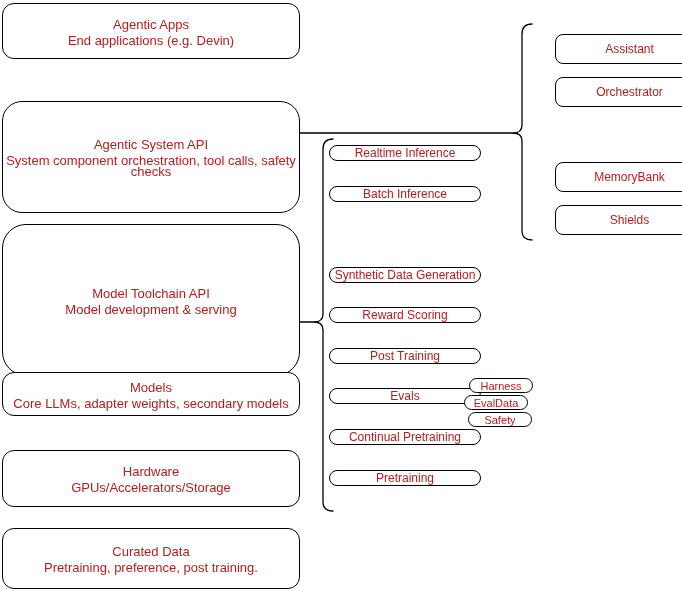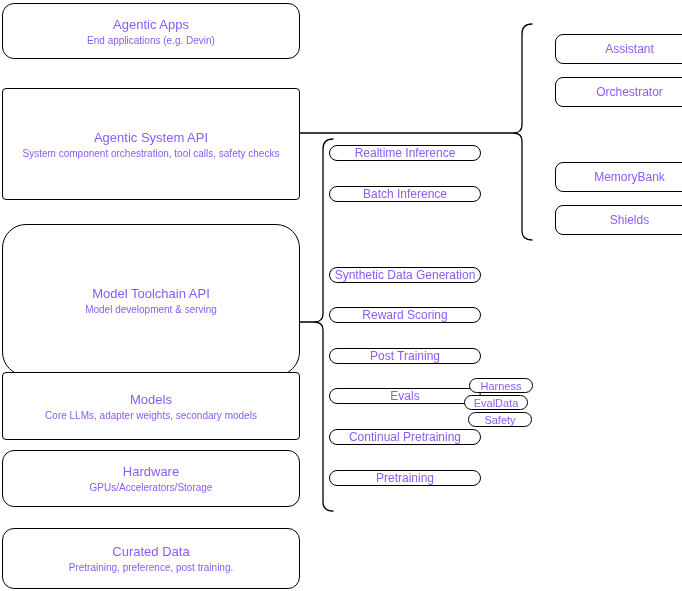--- a/index.html
+++ b/index.html
@@ -1,30 +1,30 @@
 <!DOCTYPE html>
 <html><head>
 <meta charset="utf-8">
 <title>Diagram</title>
 <style>
   html,body{margin:0;padding:0;background:#fff;}
   .canvas{
     position:relative;width:682px;height:591px;background:#ffffff;
-    font-family:"Liberation Sans",sans-serif;color:#8b5cf6;overflow:hidden;
+    font-family:"Liberation Sans",sans-serif;color:#b91c1c;overflow:hidden;
   }
   .connector-layer{position:absolute;left:0;top:0;width:682px;height:591px;}
   .connector-layer path{stroke:#000;stroke-width:1.3;fill:none;stroke-linecap:round;}
   .layer{
     position:absolute;left:2px;width:298px;box-sizing:border-box;
     border:1px solid #000;background:#fff;
     display:flex;flex-direction:column;align-items:center;justify-content:center;
     gap:3px;text-align:center;
   }
   .layer-title{font-size:13px;line-height:15px;}
-  .layer-sub{font-size:10px;line-height:11px;}
+  .layer-sub{font-size:13px;line-height:11px;}
   .node{
     position:absolute;box-sizing:border-box;border:1.5px solid #000;background:#fff;
     border-radius:8px;display:flex;align-items:center;justify-content:center;
     font-size:12px;white-space:nowrap;
   }
   .mid{left:329px;width:152px;height:16px;}
   .right{left:531px;width:149px;height:30px;margin-left:24px;}
   .pill{
     position:absolute;box-sizing:border-box;width:64px;height:15px;
     border:1.5px solid #000;border-radius:8px;background:#fff;
@@ -42,31 +42,31 @@
     <path d="M299,322 L314,322"></path>
     <path d="M333,139 Q323,139 323,149 L323,314 Q323,322 314,322 Q323,322 323,330 L323,502 Q323,511 333,511"></path>
     <path d="M532,24 Q522,24 522,34 L522,125 Q522,133 513,133 Q522,133 522,141 L522,231 Q522,240 532,240"></path>
   </svg>
 
   <div class="layer" style="top:3px;height:56px;border-radius:12px">
     <div class="layer-title">Agentic Apps</div>
     <div class="layer-sub">End applications (e.g. Devin)</div>
   </div>
 
-  <div class="layer" style="top:88px;height:112px;border-radius:4px">
+  <div class="layer" style="top:101px;height:112px;border-radius:20px">
     <div class="layer-title">Agentic System API</div>
     <div class="layer-sub">System component orchestration, tool calls, safety checks</div>
   </div>
 
   <div class="layer" style="top:224px;height:152px;border-radius:24px">
     <div class="layer-title">Model Toolchain API</div>
     <div class="layer-sub">Model development &amp; serving</div>
   </div>
 
-  <div class="layer" style="top:372px;height:68px;border-radius:4px">
+  <div class="layer" style="top:372px;height:44px;border-radius:12px">
     <div class="layer-title">Models</div>
     <div class="layer-sub">Core LLMs, adapter weights, secondary models</div>
   </div>
 
   <div class="layer" style="top:450px;height:57px;border-radius:12px">
     <div class="layer-title">Hardware</div>
     <div class="layer-sub">GPUs/Accelerators/Storage</div>
   </div>
 
   <div class="layer" style="top:528px;height:61px;border-radius:12px">

